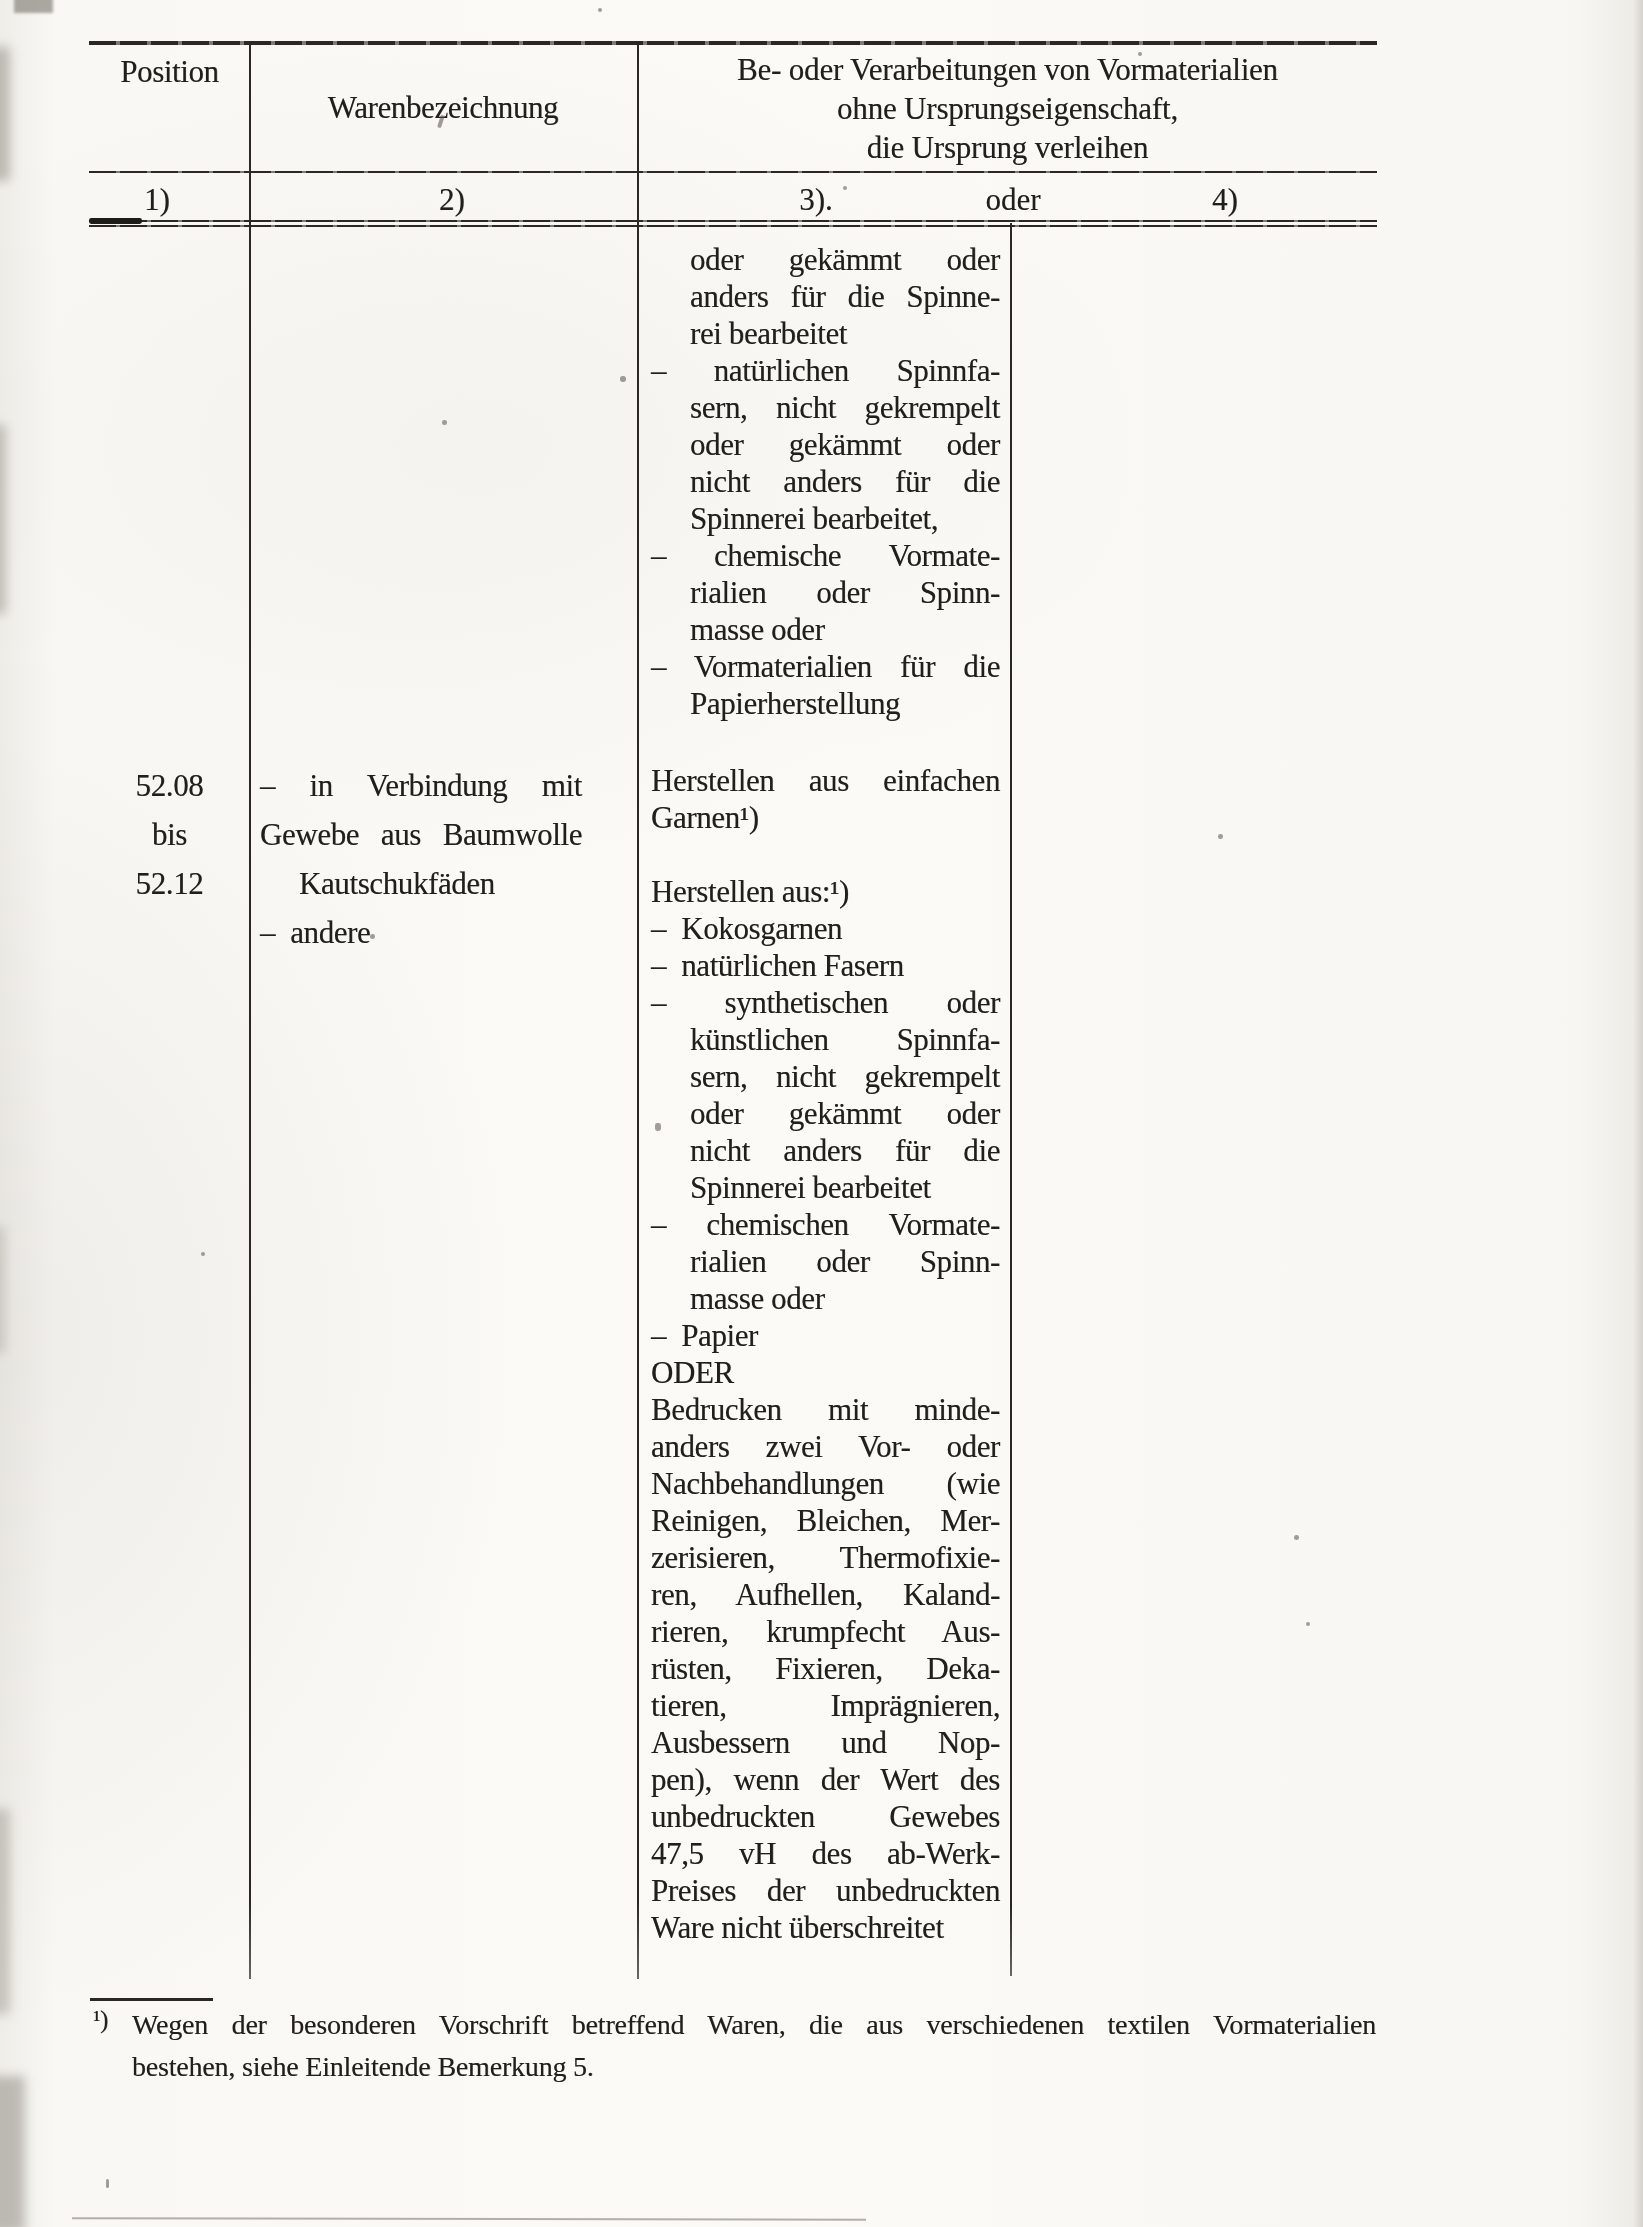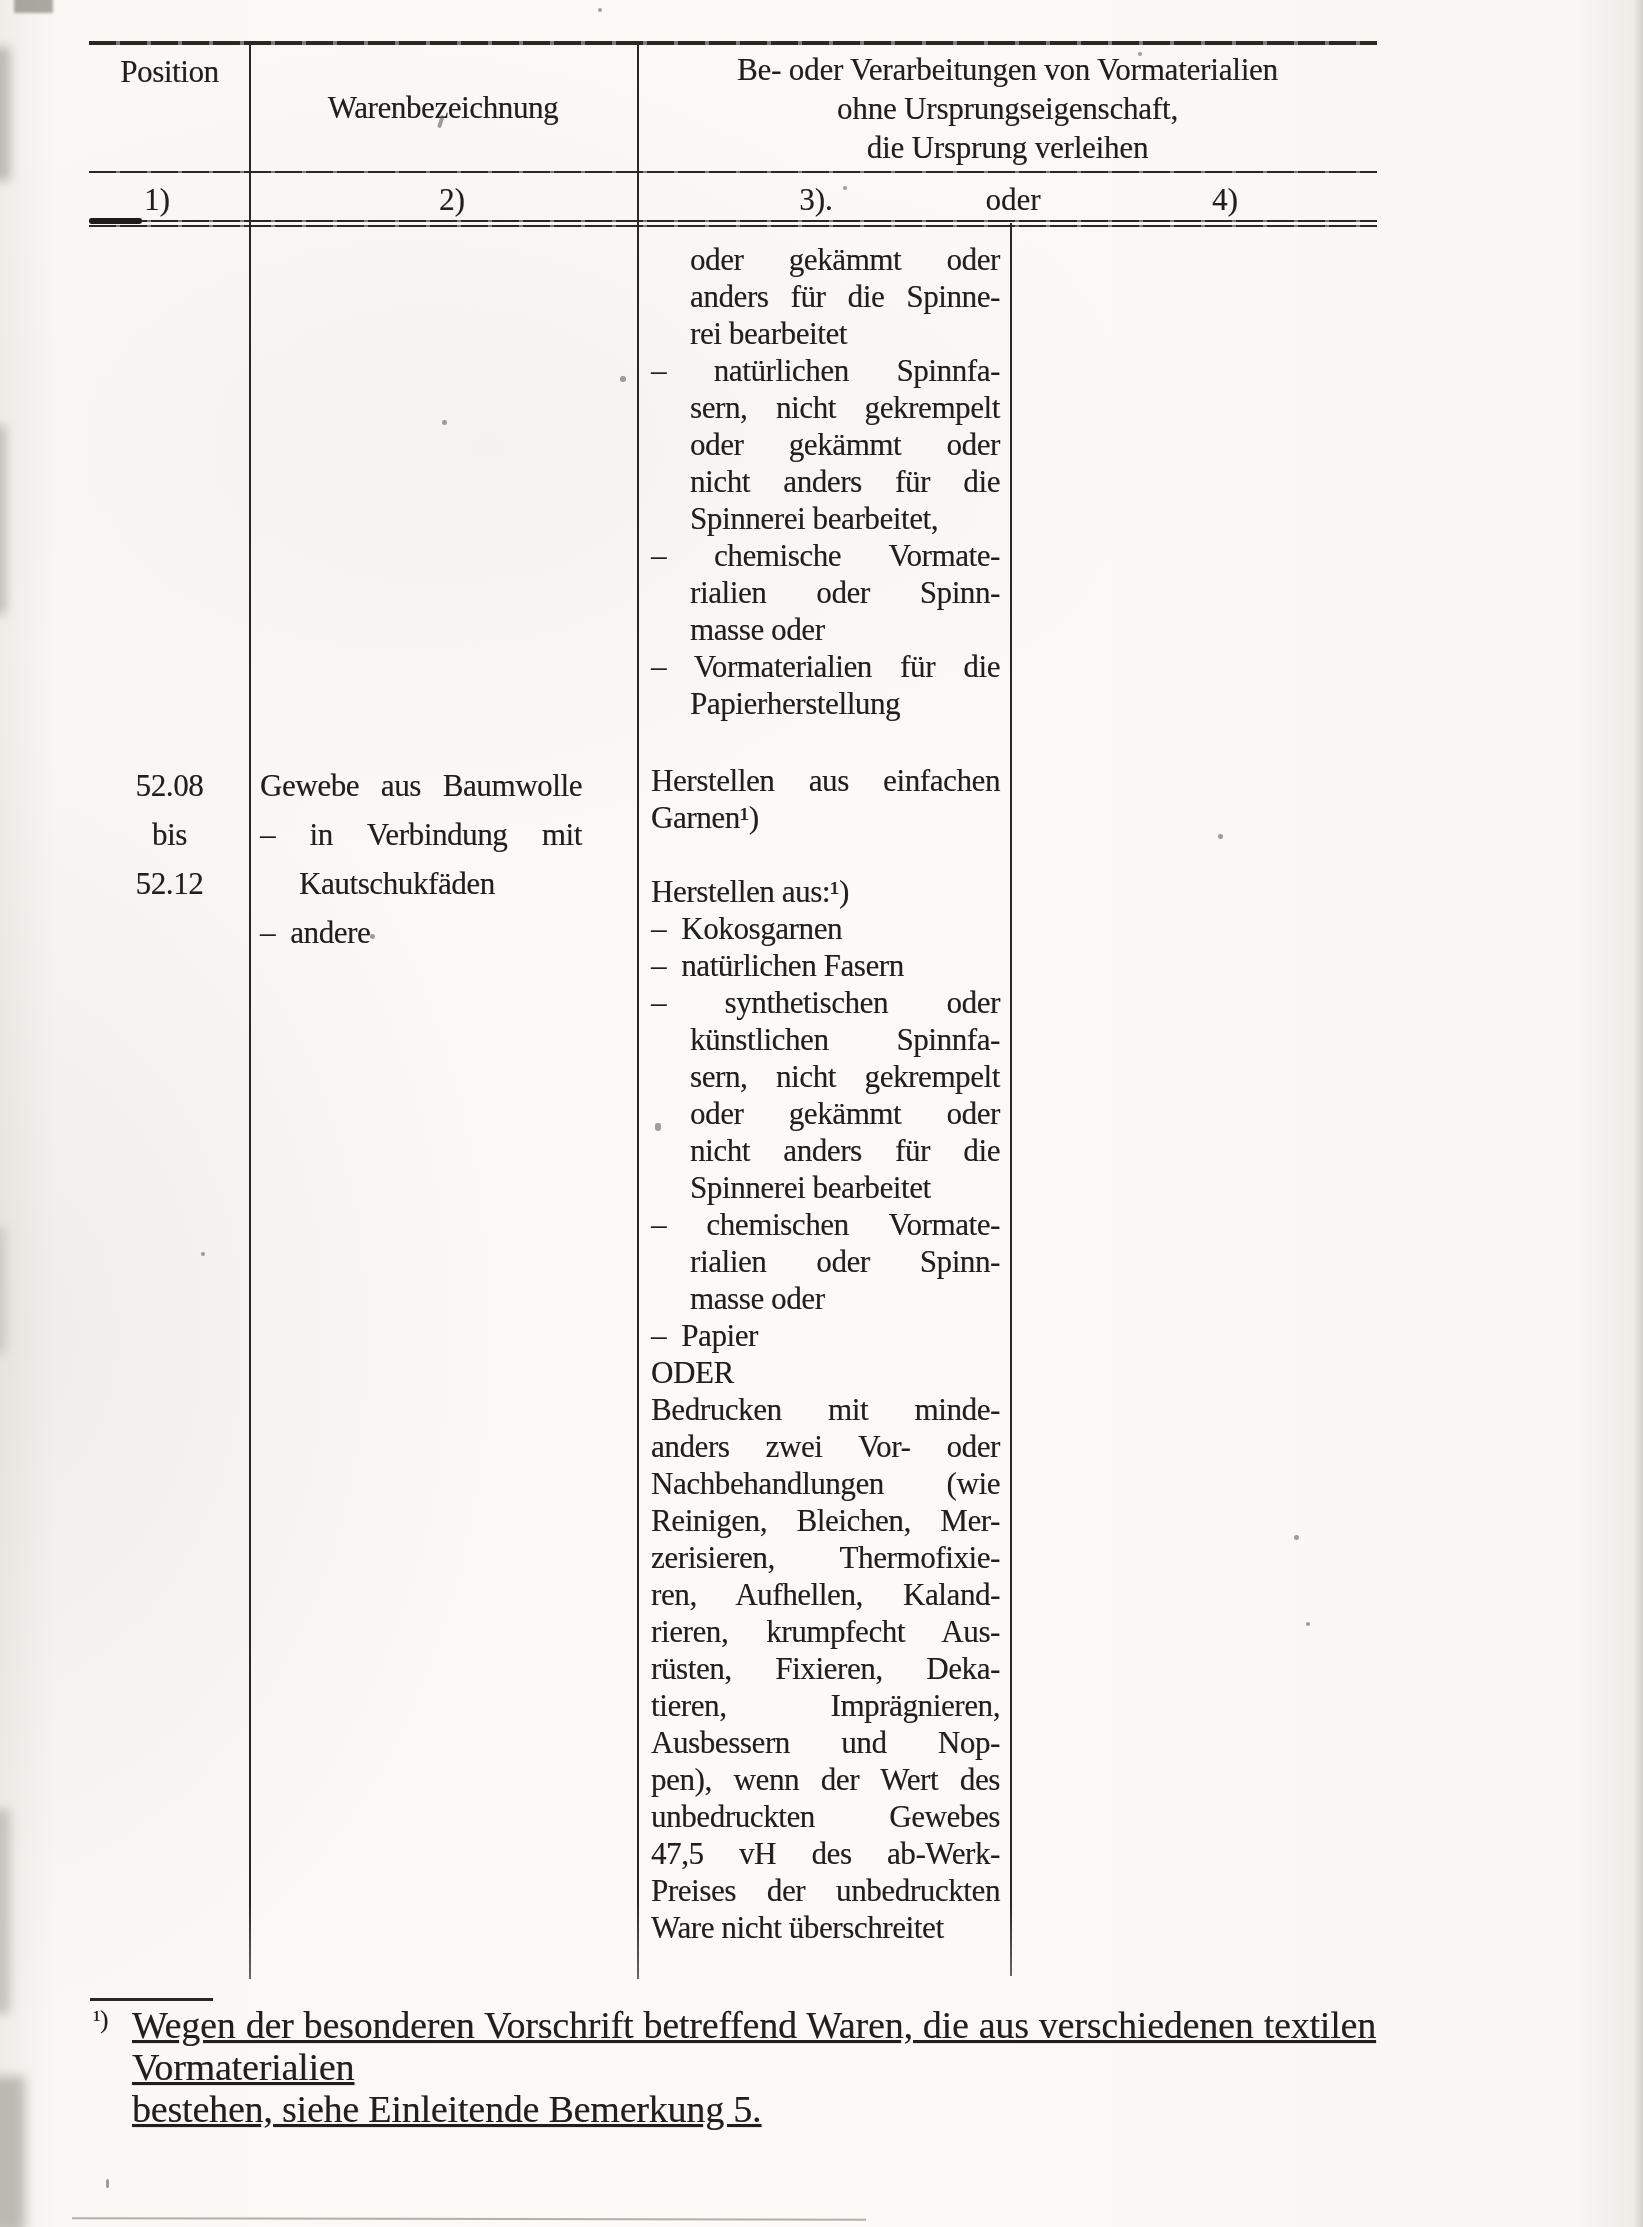--- a/index.html
+++ b/index.html
@@ -16,21 +16,21 @@
   .cell{ position:absolute; font-size:31px; letter-spacing:-0.4px; }
   .ln{ line-height:37px; text-align:justify; text-align-last:justify; }
   .ln.s{ text-align-last:left; }
   .ln.i{ margin-left:39px; }
   .ln.c{ text-align:center; text-align-last:center; }
   .ln.sp{ height:37px; }
   .ln:empty{ height:37px; }
   .p62 .ln{ line-height:49px;text-align:center; }
   .p62 .ln:empty{ height:49px; }
   .hdrc .ln{ line-height:39px; text-align:center; text-align-last:center; letter-spacing:-0.2px; }
-  .fn .ln{ line-height:42px; font-size:38px; letter-spacing:-0.2px;text-decoration:underline; }
+  .fn .ln{ line-height:42px; font-size:28px; letter-spacing:-0.2px; }
   .num{ position:absolute; font-size:31px; transform:translateX(-50%); }
   .hr{ position:absolute; background:repeating-linear-gradient(90deg,#2b2823 0 27px, rgba(43,40,35,0.6) 27px 31px); }
   .vr{ position:absolute; width:2.4px; background:linear-gradient(180deg,#2b2823 0 96%, rgba(43,40,35,.7)); }
   .spk{ position:absolute; background:#55524c; border-radius:50%; opacity:.55; }
   .smudge{ position:absolute; background:#8a867e; filter:blur(5.5px); }
 </style>
 </head>
 <body>
 
 <div class="page">
@@ -78,22 +78,22 @@
       <div class="ln i s">Papierherstellung</div>
     </div>
 
   <div class="cell txt p62" style="left:90px;top:761px;width:159px;">
       <div class="ln c">52.08</div>
       <div class="ln c">bis</div>
       <div class="ln c">52.12</div>
     </div>
 
   <div class="cell txt p62" style="left:260px;top:761px;width:322px;">
+      <div class="ln h">– in Verbindung mit</div>
       <div class="ln j">Gewebe aus Baumwolle</div>
-      <div class="ln h">– in Verbindung mit</div>
       <div class="ln i s">Kautschukfäden</div>
       <div class="ln h s">– andere</div>
     </div>
 
   <div class="cell txt" style="left:651px;top:762px;width:349px;">
       <div class="ln j">Herstellen aus einfachen</div>
       <div class="ln s">Garnen¹)</div>
       <div class="ln sp"></div>
       <div class="ln s">Herstellen aus:¹)</div>
       <div class="ln s">– Kokosgarnen</div>

